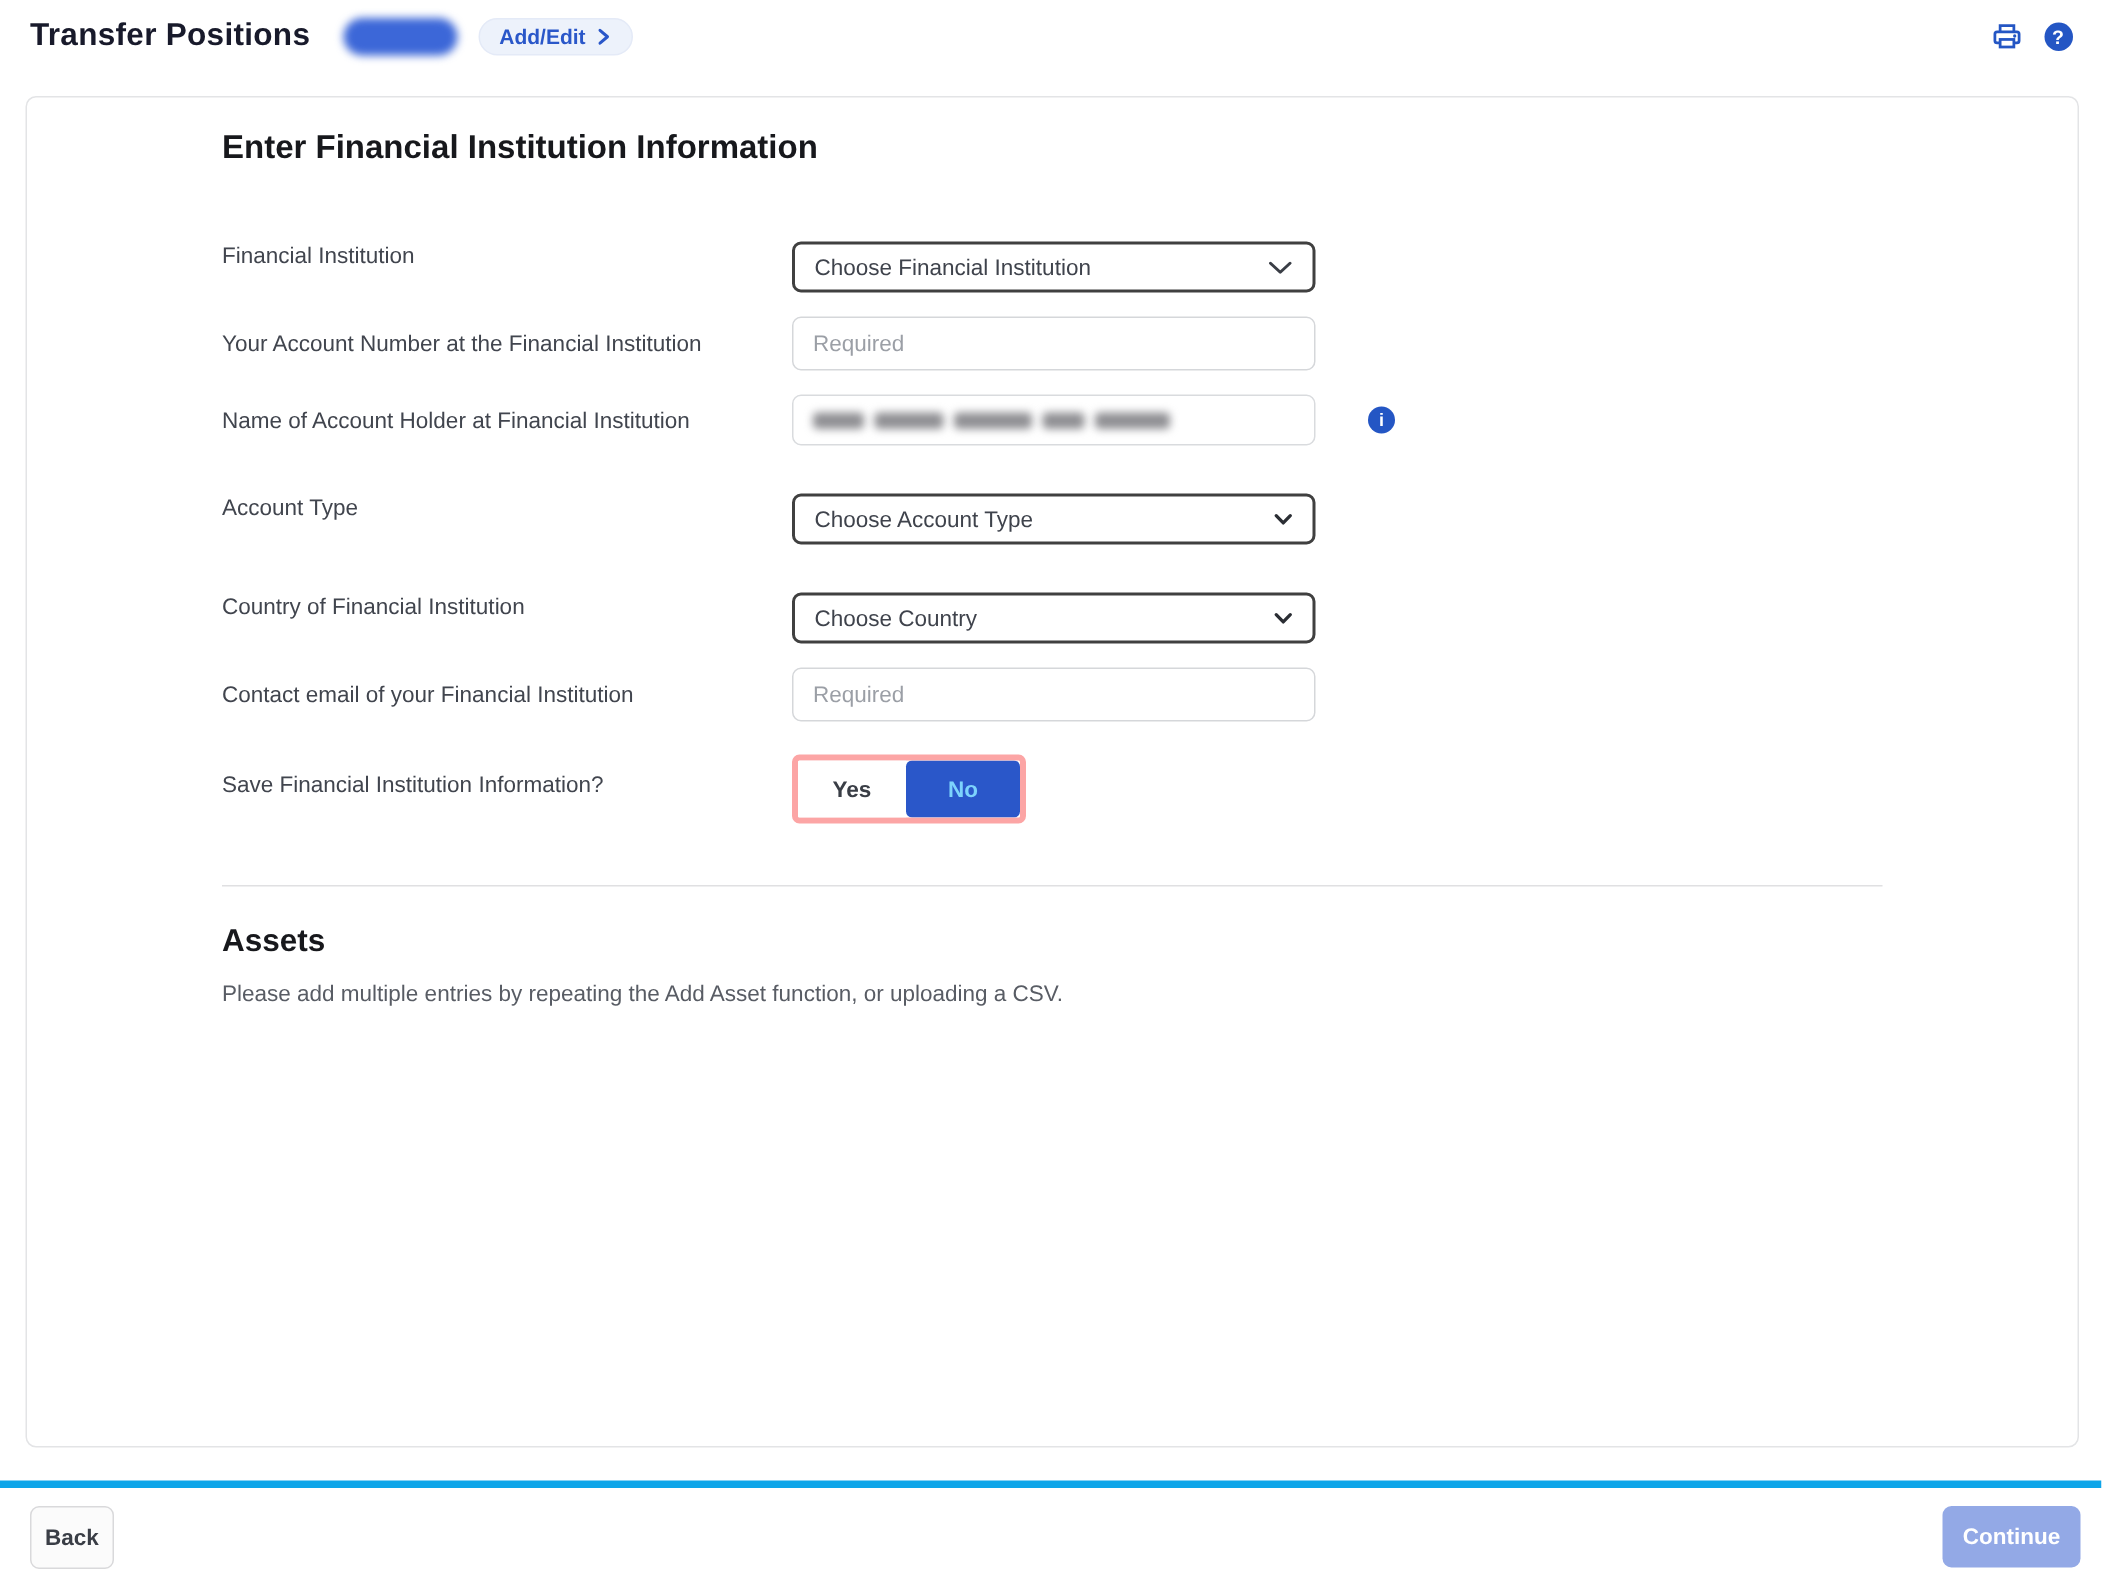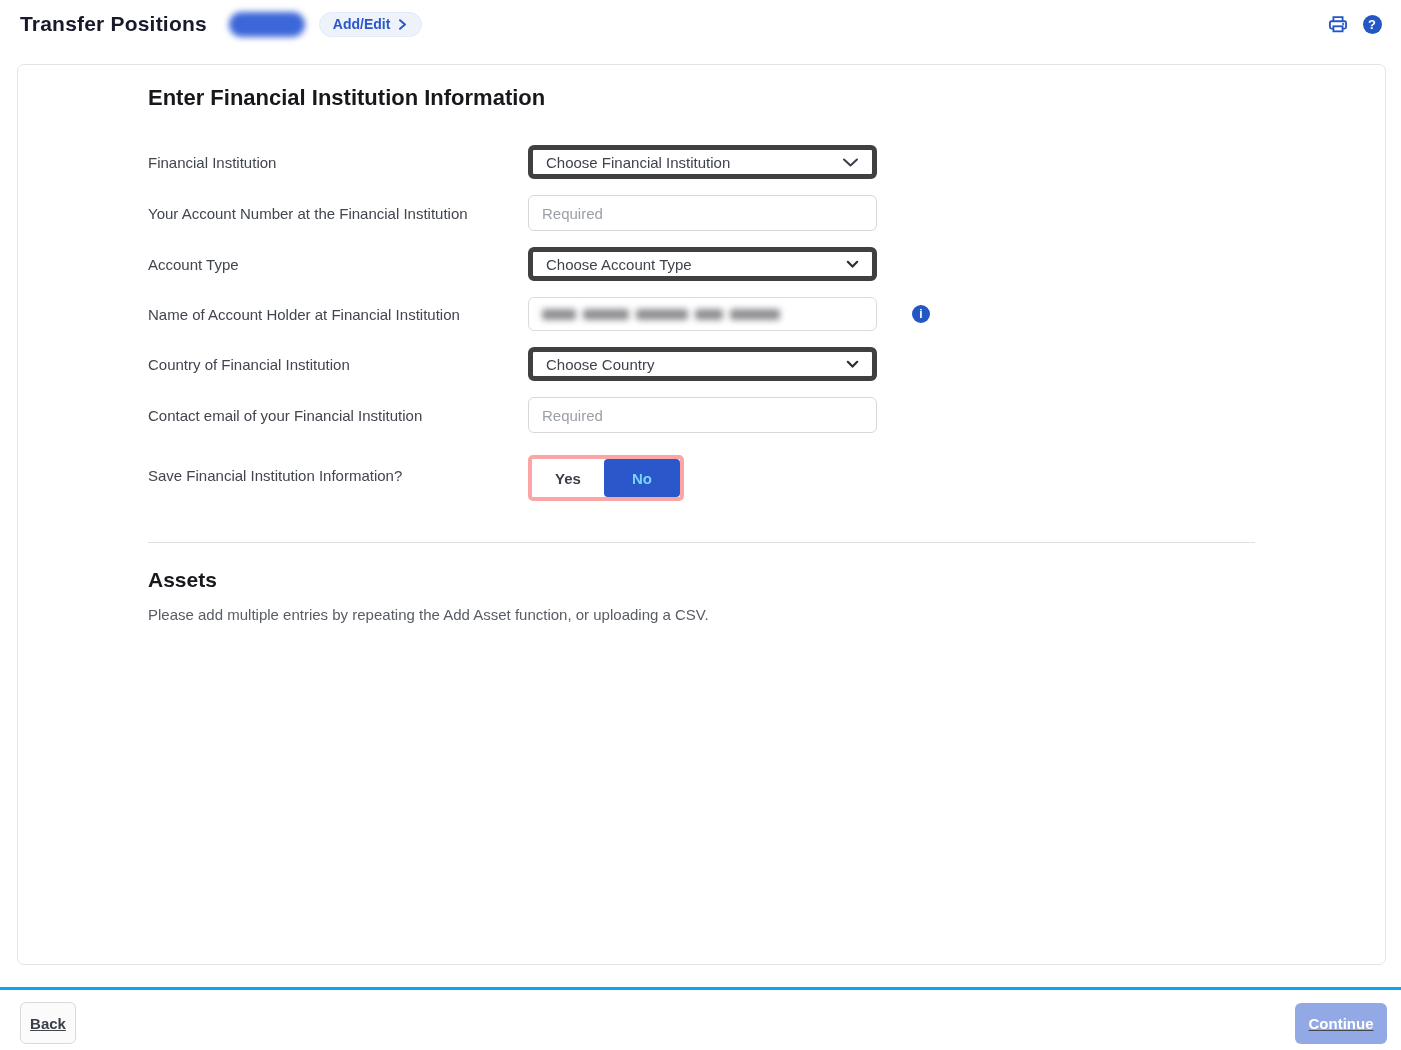--- a/index.html
+++ b/index.html
@@ -24,22 +24,22 @@
   
   .panel { margin:16px 15px 0 17px; min-height:901px; border:1px solid #e3e4e6; border-radius:7px;
     padding:20px 130px 0 130px; background:#fff; }
   .panel h2 { font-size:22px; font-weight:700; color:#17181c; margin-bottom:34px; }
 
   .frow { display:flex; align-items:center; margin-bottom:16px; }
   .frow-label { width:380px; font-size:15px; color:#41454e; padding-right:20px; }
   .ctl { width:349px; height:34px; }
 
   .select-box { display:flex; align-items:center; justify-content:space-between;
-    border:5px solid #404040; border-radius:6px; padding:0 13px; height:34px;
-    background:#fff; cursor:pointer; }
+    border:2px solid #404040; border-radius:6px; padding:0 13px; height:34px;
+    background:#fff; cursor:pointer;margin-top:16px; }
   .select-box .sel-text { font-size:15px; color:#3f434c; }
   .text-input { width:349px; height:34px; border:1px solid #d5d7da; border-radius:6px;
     padding:17px 13px; font-size:15px; color:#3f434c; background:#fff;
     font-family:"Liberation Sans", sans-serif; }
   .text-input::placeholder { color:#9b9fa6; opacity:1; }
 
   .redacted-box { display:flex; align-items:center; gap:7px; border:1px solid #d9dbde;
     border-radius:6px; padding:0 13px; height:34px; background:#fff; }
   .redacted-box i { display:inline-block; height:11px; border-radius:3px; background:#8f8f93;
     filter:blur(3px); }
@@ -58,22 +58,22 @@
   .panel-divider { border:none; border-top:1px solid #e0e0e2; margin:41px 0 0 0; }
 
   .assets-h { font-size:21px; font-weight:700; color:#17181c; margin-top:25px; }
   .assets-desc { font-size:15px; color:#585c64; margin-top:14px; }
   .assets-btns { display:flex; gap:5px; margin-top:37px; }
   .ghost-btn { background:#fdfdfd; border:1px solid #d5d7da; border-radius:5px; height:40px;
     padding:0 17px; font-size:15px; font-weight:700; color:#3a3e46; cursor:pointer;
     font-family:"Liberation Sans", sans-serif; }
 
   
-  .footer { margin:22px 0 0 0; border-top:3px solid #0ea5e9; padding:12px 14px 0 20px;
-    display:flex; align-items:flex-end;text-decoration:underline; }
+  .footer { margin:22px 0 0 0; border-top:5px solid #0ea5e9; padding:12px 14px 0 20px;
+    display:flex; align-items:flex-start; }
   .back-btn { background:#fbfbfb; border:1px solid #d9d9db; border-radius:6px; width:56px;
     height:42px; font-size:15px; font-weight:700; color:#3a3e46; cursor:pointer;
     font-family:"Liberation Sans", sans-serif; }
   .ftr-spacer { flex:1; }
   .continue-btn { background:#93a9e6; border:none; border-radius:6px; width:92px; height:41px;
     font-size:15px; font-weight:700; color:#ffffff; cursor:default;
     font-family:"Liberation Sans", sans-serif; }
 </style>
 </head>
 <body>
@@ -113,39 +113,39 @@
       </svg>
     </div>
   </div>
 
   <div class="frow">
     <div class="frow-label">Your Account Number at the Financial Institution</div>
     <input class="text-input" type="text" placeholder="Required" style="">
   </div>
 
   <div class="frow">
-    <div class="frow-label">Account Type</div>
-    <div class="ctl select-box">
-      <span class="sel-text">Choose Account Type</span>
-      <svg width="13" height="9" viewBox="0 0 13 9" fill="none">
-        <path d="M1.8 1.8 L6.5 6.6 L11.2 1.8" stroke="#2b2e34" stroke-width="2.2" stroke-linecap="round" stroke-linejoin="round"></path>
-      </svg>
-    </div>
-  </div>
-
-  <div class="frow">
     <div class="frow-label">Name of Account Holder at Financial Institution</div>
     <div class="ctl redacted-box">
       <i style="width:34px;"></i>
       <i style="width:46px;"></i>
       <i style="width:52px;"></i>
       <i style="width:28px;"></i>
       <i style="width:50px;"></i>
     </div>
     <span class="info-dot">i</span>
+  </div>
+
+  <div class="frow">
+    <div class="frow-label">Account Type</div>
+    <div class="ctl select-box">
+      <span class="sel-text">Choose Account Type</span>
+      <svg width="13" height="9" viewBox="0 0 13 9" fill="none">
+        <path d="M1.8 1.8 L6.5 6.6 L11.2 1.8" stroke="#2b2e34" stroke-width="2.2" stroke-linecap="round" stroke-linejoin="round"></path>
+      </svg>
+    </div>
   </div>
 
   <div class="frow">
     <div class="frow-label">Country of Financial Institution</div>
     <div class="ctl select-box">
       <span class="sel-text">Choose Country</span>
       <svg width="13" height="9" viewBox="0 0 13 9" fill="none">
         <path d="M1.8 1.8 L6.5 6.6 L11.2 1.8" stroke="#2b2e34" stroke-width="2.2" stroke-linecap="round" stroke-linejoin="round"></path>
       </svg>
     </div>

